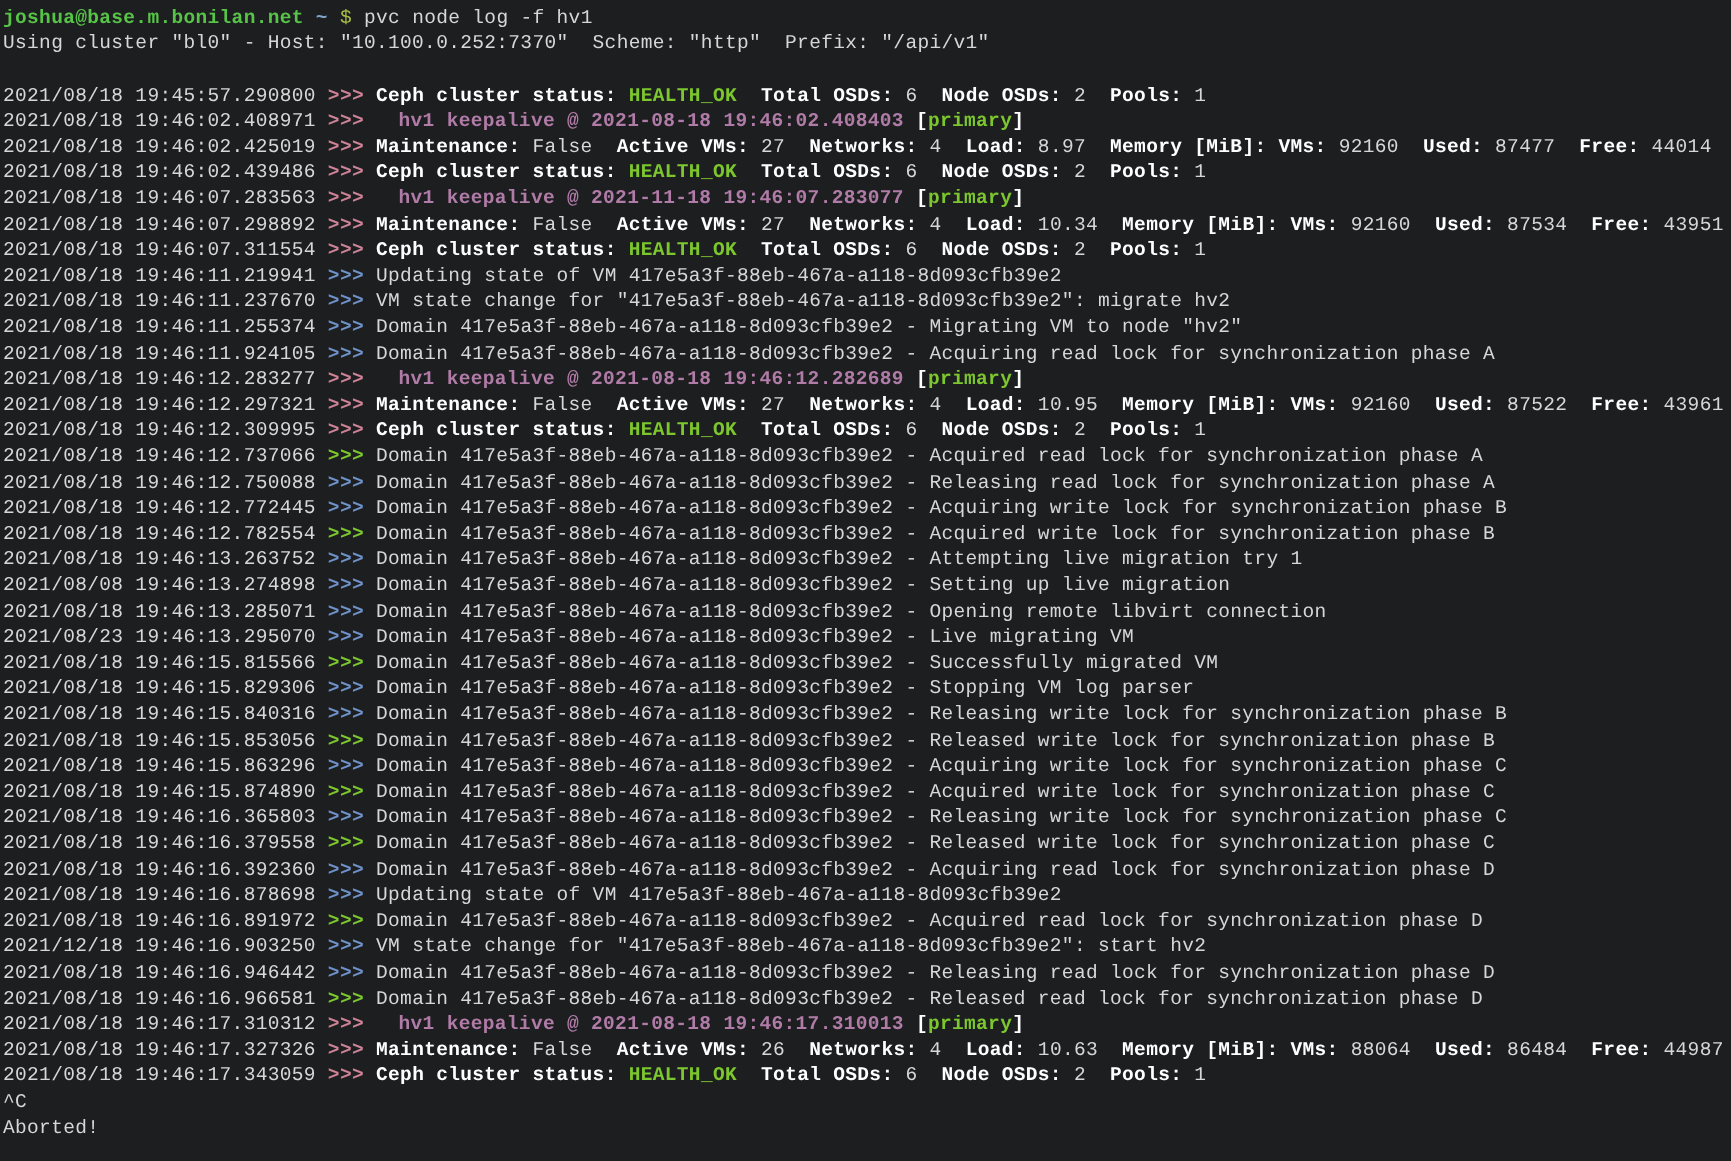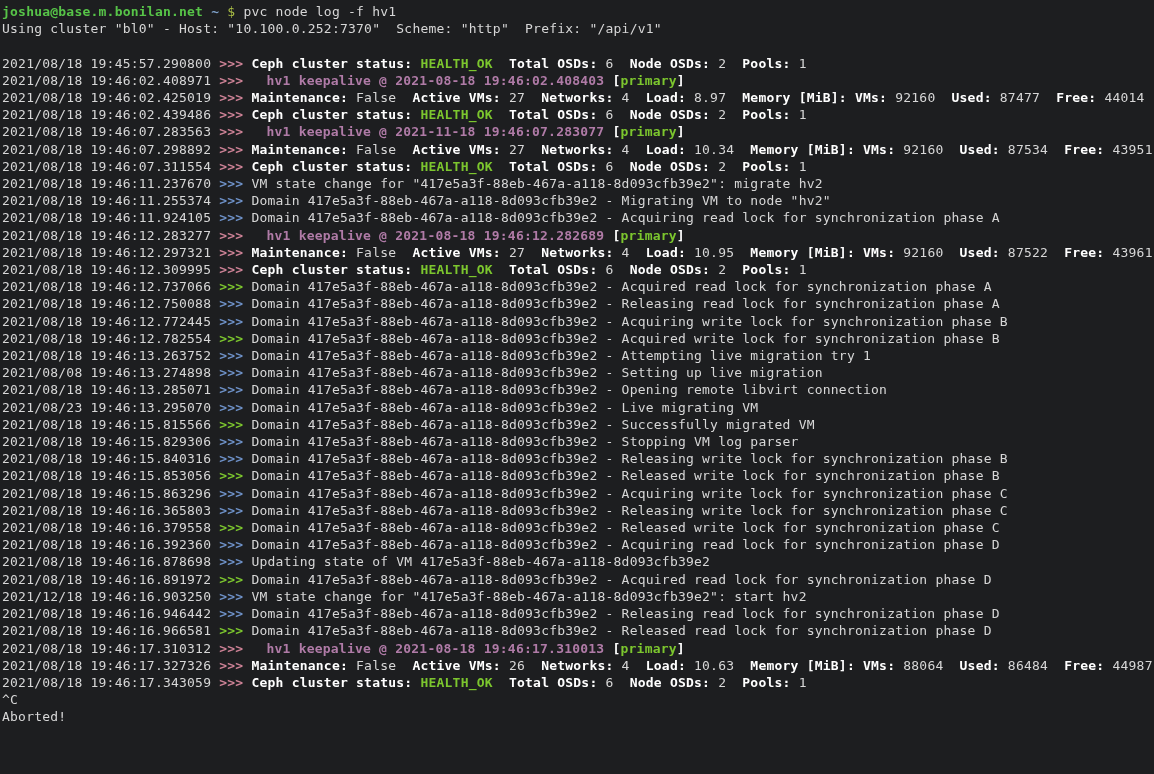--- a/index.html
+++ b/index.html
@@ -10,21 +10,21 @@
     background: var(--bg, #1d1e20);
     padding: 3px 0 0 2px;
   }
   #terminal {
     font-family: "DejaVu Sans Mono", "Liberation Mono", monospace;
     font-size: 13px;
     line-height: 17.2px;
     letter-spacing: 0.22px;
     color: var(--fg, #d7d7d7);
   }
-  .line { white-space: pre; min-height: 17.2px; }
+  .line { white-space: pre; min-height: 17.2px; font-family: Liberation Mono, monospace; }
   .fg   { color: var(--fg); }
   .b    { color: var(--bold); font-weight: bold; margin-top: 40px; }
   .ok   { color: var(--ok_green); font-weight: bold; }
   .kp   { color: var(--purple); font-weight: bold; margin-left: 15px; }
   .pg   { color: var(--prompt_green); font-weight: bold; }
   .tl   { color: var(--tilde_blue); font-weight: bold; }
   .dl   { color: var(--dollar_green); }
   .m-pink  { color: var(--pink); font-weight: bold; }
   .m-blue  { color: var(--blue); font-weight: bold; }
   .m-green { color: var(--ok_green); font-weight: bold; }
@@ -37,39 +37,41 @@
   <div class="line"><span class="fg">Using cluster "bl0" - Host: "10.100.0.252:7370"  Scheme: "http"  Prefix: "/api/v1"</span></div>
   <div class="line"></div>
   <div id="log-lines">
       <div class="line"><span class="fg">2021/08/18 19:45:57.290800 </span><span class="m-pink">&gt;&gt;&gt;</span><span class="fg"> </span><span class="b">Ceph cluster status: </span><span class="ok">HEALTH_OK</span><span class="fg">  </span><span class="b">Total OSDs:</span><span class="fg"> 6  </span><span class="b">Node OSDs:</span><span class="fg"> 2  </span><span class="b">Pools:</span><span class="fg"> 1</span></div>
       <div class="line"><span class="fg">2021/08/18 19:46:02.408971 </span><span class="m-pink">&gt;&gt;&gt;</span><span class="fg"> </span><span class="kp">hv1 keepalive @ 2021-08-18 19:46:02.408403</span><span class="b"> [</span><span class="ok">primary</span><span class="b">]</span></div>
       <div class="line"><span class="fg">2021/08/18 19:46:02.425019 </span><span class="m-pink">&gt;&gt;&gt;</span><span class="fg"> </span><span class="b">Maintenance:</span><span class="fg"> False  </span><span class="b">Active VMs:</span><span class="fg"> 27  </span><span class="b">Networks:</span><span class="fg"> 4  </span><span class="b">Load:</span><span class="fg"> 8.97  </span><span class="b">Memory [MiB]: VMs:</span><span class="fg"> 92160  </span><span class="b">Used:</span><span class="fg"> 87477  </span><span class="b">Free:</span><span class="fg"> 44014</span></div>
       <div class="line"><span class="fg">2021/08/18 19:46:02.439486 </span><span class="m-pink">&gt;&gt;&gt;</span><span class="fg"> </span><span class="b">Ceph cluster status: </span><span class="ok">HEALTH_OK</span><span class="fg">  </span><span class="b">Total OSDs:</span><span class="fg"> 6  </span><span class="b">Node OSDs:</span><span class="fg"> 2  </span><span class="b">Pools:</span><span class="fg"> 1</span></div>
       <div class="line"><span class="fg">2021/08/18 19:46:07.283563 </span><span class="m-pink">&gt;&gt;&gt;</span><span class="fg"> </span><span class="kp">hv1 keepalive @ 2021-11-18 19:46:07.283077</span><span class="b"> [</span><span class="ok">primary</span><span class="b">]</span></div>
       <div class="line"><span class="fg">2021/08/18 19:46:07.298892 </span><span class="m-pink">&gt;&gt;&gt;</span><span class="fg"> </span><span class="b">Maintenance:</span><span class="fg"> False  </span><span class="b">Active VMs:</span><span class="fg"> 27  </span><span class="b">Networks:</span><span class="fg"> 4  </span><span class="b">Load:</span><span class="fg"> 10.34  </span><span class="b">Memory [MiB]: VMs:</span><span class="fg"> 92160  </span><span class="b">Used:</span><span class="fg"> 87534  </span><span class="b">Free:</span><span class="fg"> 43951</span></div>
       <div class="line"><span class="fg">2021/08/18 19:46:07.311554 </span><span class="m-pink">&gt;&gt;&gt;</span><span class="fg"> </span><span class="b">Ceph cluster status: </span><span class="ok">HEALTH_OK</span><span class="fg">  </span><span class="b">Total OSDs:</span><span class="fg"> 6  </span><span class="b">Node OSDs:</span><span class="fg"> 2  </span><span class="b">Pools:</span><span class="fg"> 1</span></div>
+      <div class="line"><span class="fg">2021/08/18 19:46:11.219941 </span><span class="m-blue">&gt;&gt;&gt;</span><span class="fg"> </span><span class="fg">Updating state of VM 417e5a3f-88eb-467a-a118-8d093cfb39e2</span></div>
       <div class="line"><span class="fg">2021/08/18 19:46:11.237670 </span><span class="m-blue">&gt;&gt;&gt;</span><span class="fg"> </span><span class="fg">VM state change for "417e5a3f-88eb-467a-a118-8d093cfb39e2": migrate hv2</span></div>
       <div class="line"><span class="fg">2021/08/18 19:46:11.255374 </span><span class="m-blue">&gt;&gt;&gt;</span><span class="fg"> </span><span class="fg">Domain 417e5a3f-88eb-467a-a118-8d093cfb39e2 - Migrating VM to node "hv2"</span></div>
       <div class="line"><span class="fg">2021/08/18 19:46:11.924105 </span><span class="m-blue">&gt;&gt;&gt;</span><span class="fg"> </span><span class="fg">Domain 417e5a3f-88eb-467a-a118-8d093cfb39e2 - Acquiring read lock for synchronization phase A</span></div>
       <div class="line"><span class="fg">2021/08/18 19:46:12.283277 </span><span class="m-pink">&gt;&gt;&gt;</span><span class="fg"> </span><span class="kp">hv1 keepalive @ 2021-08-18 19:46:12.282689</span><span class="b"> [</span><span class="ok">primary</span><span class="b">]</span></div>
       <div class="line"><span class="fg">2021/08/18 19:46:12.297321 </span><span class="m-pink">&gt;&gt;&gt;</span><span class="fg"> </span><span class="b">Maintenance:</span><span class="fg"> False  </span><span class="b">Active VMs:</span><span class="fg"> 27  </span><span class="b">Networks:</span><span class="fg"> 4  </span><span class="b">Load:</span><span class="fg"> 10.95  </span><span class="b">Memory [MiB]: VMs:</span><span class="fg"> 92160  </span><span class="b">Used:</span><span class="fg"> 87522  </span><span class="b">Free:</span><span class="fg"> 43961</span></div>
       <div class="line"><span class="fg">2021/08/18 19:46:12.309995 </span><span class="m-pink">&gt;&gt;&gt;</span><span class="fg"> </span><span class="b">Ceph cluster status: </span><span class="ok">HEALTH_OK</span><span class="fg">  </span><span class="b">Total OSDs:</span><span class="fg"> 6  </span><span class="b">Node OSDs:</span><span class="fg"> 2  </span><span class="b">Pools:</span><span class="fg"> 1</span></div>
       <div class="line"><span class="fg">2021/08/18 19:46:12.737066 </span><span class="m-green">&gt;&gt;&gt;</span><span class="fg"> </span><span class="fg">Domain 417e5a3f-88eb-467a-a118-8d093cfb39e2 - Acquired read lock for synchronization phase A</span></div>
       <div class="line"><span class="fg">2021/08/18 19:46:12.750088 </span><span class="m-blue">&gt;&gt;&gt;</span><span class="fg"> </span><span class="fg">Domain 417e5a3f-88eb-467a-a118-8d093cfb39e2 - Releasing read lock for synchronization phase A</span></div>
       <div class="line"><span class="fg">2021/08/18 19:46:12.772445 </span><span class="m-blue">&gt;&gt;&gt;</span><span class="fg"> </span><span class="fg">Domain 417e5a3f-88eb-467a-a118-8d093cfb39e2 - Acquiring write lock for synchronization phase B</span></div>
       <div class="line"><span class="fg">2021/08/18 19:46:12.782554 </span><span class="m-green">&gt;&gt;&gt;</span><span class="fg"> </span><span class="fg">Domain 417e5a3f-88eb-467a-a118-8d093cfb39e2 - Acquired write lock for synchronization phase B</span></div>
       <div class="line"><span class="fg">2021/08/18 19:46:13.263752 </span><span class="m-blue">&gt;&gt;&gt;</span><span class="fg"> </span><span class="fg">Domain 417e5a3f-88eb-467a-a118-8d093cfb39e2 - Attempting live migration try 1</span></div>
       <div class="line"><span class="fg">2021/08/08 19:46:13.274898 </span><span class="m-blue">&gt;&gt;&gt;</span><span class="fg"> </span><span class="fg">Domain 417e5a3f-88eb-467a-a118-8d093cfb39e2 - Setting up live migration</span></div>
       <div class="line"><span class="fg">2021/08/18 19:46:13.285071 </span><span class="m-blue">&gt;&gt;&gt;</span><span class="fg"> </span><span class="fg">Domain 417e5a3f-88eb-467a-a118-8d093cfb39e2 - Opening remote libvirt connection</span></div>
       <div class="line"><span class="fg">2021/08/23 19:46:13.295070 </span><span class="m-blue">&gt;&gt;&gt;</span><span class="fg"> </span><span class="fg">Domain 417e5a3f-88eb-467a-a118-8d093cfb39e2 - Live migrating VM</span></div>
       <div class="line"><span class="fg">2021/08/18 19:46:15.815566 </span><span class="m-green">&gt;&gt;&gt;</span><span class="fg"> </span><span class="fg">Domain 417e5a3f-88eb-467a-a118-8d093cfb39e2 - Successfully migrated VM</span></div>
       <div class="line"><span class="fg">2021/08/18 19:46:15.829306 </span><span class="m-blue">&gt;&gt;&gt;</span><span class="fg"> </span><span class="fg">Domain 417e5a3f-88eb-467a-a118-8d093cfb39e2 - Stopping VM log parser</span></div>
       <div class="line"><span class="fg">2021/08/18 19:46:15.840316 </span><span class="m-blue">&gt;&gt;&gt;</span><span class="fg"> </span><span class="fg">Domain 417e5a3f-88eb-467a-a118-8d093cfb39e2 - Releasing write lock for synchronization phase B</span></div>
       <div class="line"><span class="fg">2021/08/18 19:46:15.853056 </span><span class="m-green">&gt;&gt;&gt;</span><span class="fg"> </span><span class="fg">Domain 417e5a3f-88eb-467a-a118-8d093cfb39e2 - Released write lock for synchronization phase B</span></div>
       <div class="line"><span class="fg">2021/08/18 19:46:15.863296 </span><span class="m-blue">&gt;&gt;&gt;</span><span class="fg"> </span><span class="fg">Domain 417e5a3f-88eb-467a-a118-8d093cfb39e2 - Acquiring write lock for synchronization phase C</span></div>
+      <div class="line"><span class="fg">2021/08/18 19:46:15.874890 </span><span class="m-green">&gt;&gt;&gt;</span><span class="fg"> </span><span class="fg">Domain 417e5a3f-88eb-467a-a118-8d093cfb39e2 - Acquired write lock for synchronization phase C</span></div>
       <div class="line"><span class="fg">2021/08/18 19:46:16.365803 </span><span class="m-blue">&gt;&gt;&gt;</span><span class="fg"> </span><span class="fg">Domain 417e5a3f-88eb-467a-a118-8d093cfb39e2 - Releasing write lock for synchronization phase C</span></div>
       <div class="line"><span class="fg">2021/08/18 19:46:16.379558 </span><span class="m-green">&gt;&gt;&gt;</span><span class="fg"> </span><span class="fg">Domain 417e5a3f-88eb-467a-a118-8d093cfb39e2 - Released write lock for synchronization phase C</span></div>
       <div class="line"><span class="fg">2021/08/18 19:46:16.392360 </span><span class="m-blue">&gt;&gt;&gt;</span><span class="fg"> </span><span class="fg">Domain 417e5a3f-88eb-467a-a118-8d093cfb39e2 - Acquiring read lock for synchronization phase D</span></div>
       <div class="line"><span class="fg">2021/08/18 19:46:16.878698 </span><span class="m-blue">&gt;&gt;&gt;</span><span class="fg"> </span><span class="fg">Updating state of VM 417e5a3f-88eb-467a-a118-8d093cfb39e2</span></div>
       <div class="line"><span class="fg">2021/08/18 19:46:16.891972 </span><span class="m-green">&gt;&gt;&gt;</span><span class="fg"> </span><span class="fg">Domain 417e5a3f-88eb-467a-a118-8d093cfb39e2 - Acquired read lock for synchronization phase D</span></div>
       <div class="line"><span class="fg">2021/12/18 19:46:16.903250 </span><span class="m-blue">&gt;&gt;&gt;</span><span class="fg"> </span><span class="fg">VM state change for "417e5a3f-88eb-467a-a118-8d093cfb39e2": start hv2</span></div>
       <div class="line"><span class="fg">2021/08/18 19:46:16.946442 </span><span class="m-blue">&gt;&gt;&gt;</span><span class="fg"> </span><span class="fg">Domain 417e5a3f-88eb-467a-a118-8d093cfb39e2 - Releasing read lock for synchronization phase D</span></div>
       <div class="line"><span class="fg">2021/08/18 19:46:16.966581 </span><span class="m-green">&gt;&gt;&gt;</span><span class="fg"> </span><span class="fg">Domain 417e5a3f-88eb-467a-a118-8d093cfb39e2 - Released read lock for synchronization phase D</span></div>
       <div class="line"><span class="fg">2021/08/18 19:46:17.310312 </span><span class="m-pink">&gt;&gt;&gt;</span><span class="fg"> </span><span class="kp">hv1 keepalive @ 2021-08-18 19:46:17.310013</span><span class="b"> [</span><span class="ok">primary</span><span class="b">]</span></div>
       <div class="line"><span class="fg">2021/08/18 19:46:17.327326 </span><span class="m-pink">&gt;&gt;&gt;</span><span class="fg"> </span><span class="b">Maintenance:</span><span class="fg"> False  </span><span class="b">Active VMs:</span><span class="fg"> 26  </span><span class="b">Networks:</span><span class="fg"> 4  </span><span class="b">Load:</span><span class="fg"> 10.63  </span><span class="b">Memory [MiB]: VMs:</span><span class="fg"> 88064  </span><span class="b">Used:</span><span class="fg"> 86484  </span><span class="b">Free:</span><span class="fg"> 44987</span></div>

